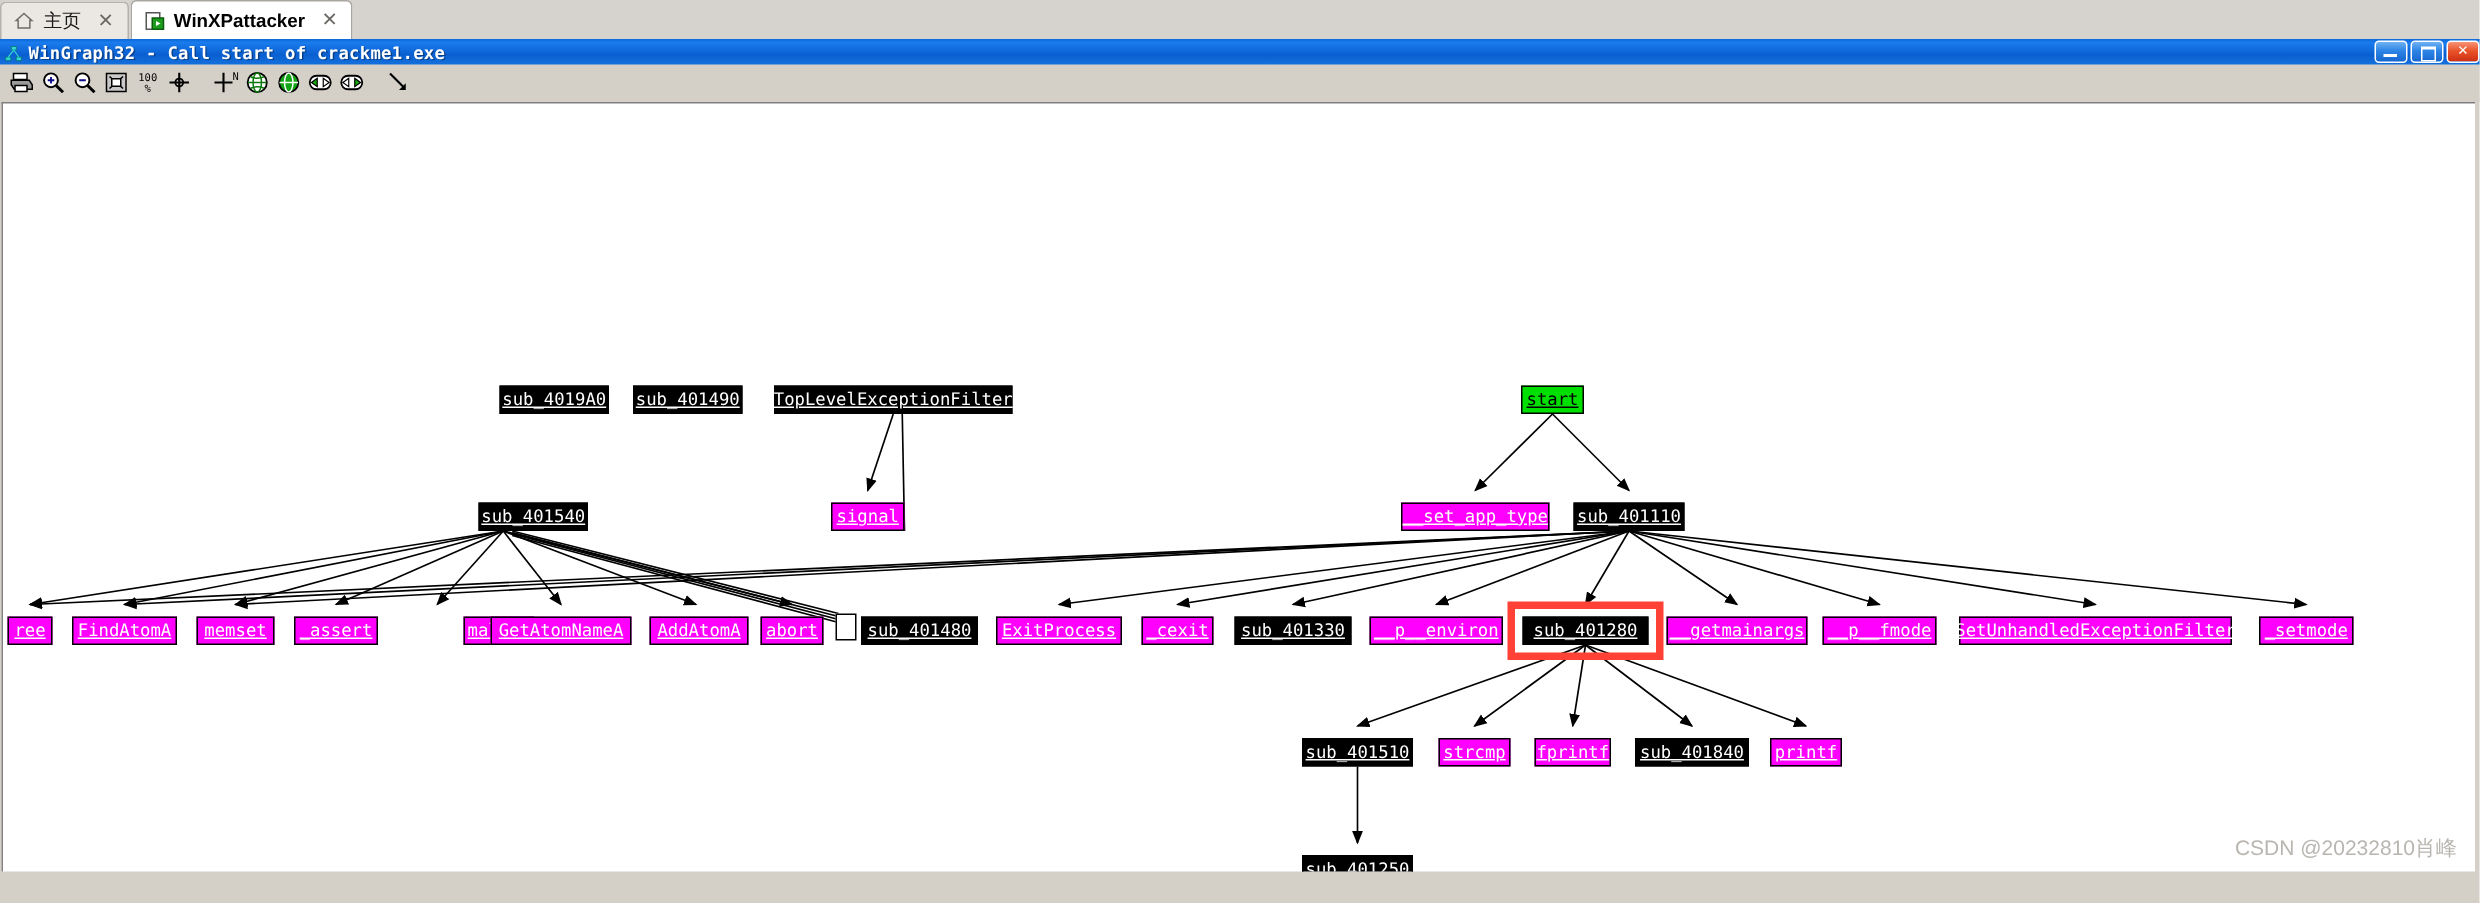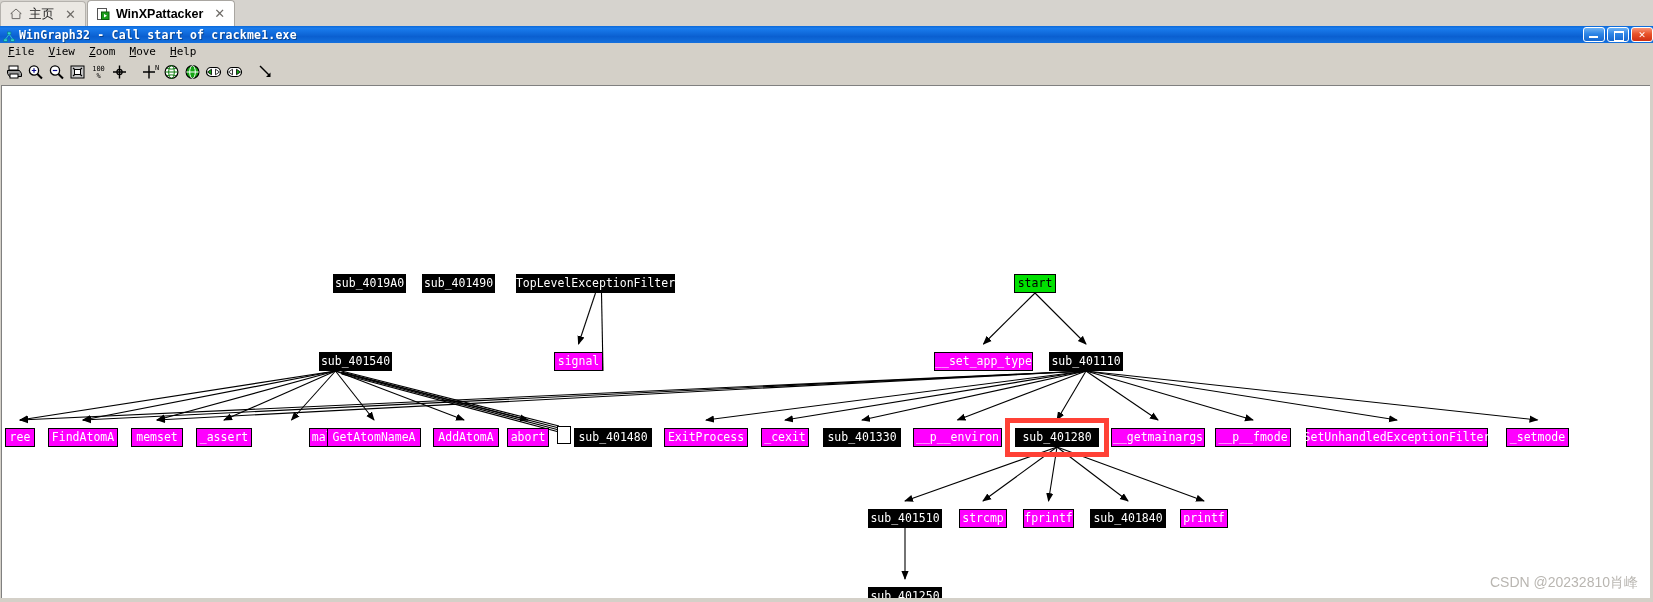--- a/index.html
+++ b/index.html
@@ -122,20 +122,21 @@
     position:absolute;
     box-sizing:border-box;
     height:19px;
     display:flex;align-items:center;justify-content:center;
     font-family:"DejaVu Sans Mono","Liberation Mono",monospace;
     font-size:11.5px;
     line-height:1;
     white-space:nowrap;
     padding:0 7px;
     letter-spacing:0px;
+    text-decoration:underline;
   }
   .node.black{background:#000000;color:#ffffff;border:1px solid #000000;}
   .node.pink{background:#ff00ff;color:#ffffff;border:1px solid #000000;}
   .node.green{background:#00e000;color:#000000;border:1px solid #000000;}
 
   .highlight-box{
     position:absolute;
     border:5px solid #ff4136;
     background:transparent;
     box-sizing:border-box;
@@ -197,27 +198,20 @@
           </div>
         <div class="wbtn">
             <span class="max-sq"></span>
           </div>
         <div class="wbtn close">
             <span class="g">✕</span>
           </div>
       </div>
     </div>
 
-    <div class="menubar">
-      <span class="menuitem"><u>F</u>ile</span>
-      <span class="menuitem"><u>V</u>iew</span>
-      <span class="menuitem"><u>Z</u>oom</span>
-      <span class="menuitem"><u>M</u>ove</span>
-      <span class="menuitem"><u>H</u>elp</span>
-    </div>
 
     <div class="toolbar">
       <div class="tbtn">
         <svg width="17" height="16" viewBox="0 0 17 16">
             <rect x="3" y="2" width="9" height="4" fill="#fff" stroke="#000"></rect>
             <path d="M1.5 6.5 h12 l2 3 v3 h-12 l-2 -3 z" fill="#9b9b9b" stroke="#000"></path>
             <rect x="4" y="10" width="8" height="4" fill="#fff" stroke="#000"></rect>
           </svg>
       </div>
       <div class="tbtn">

